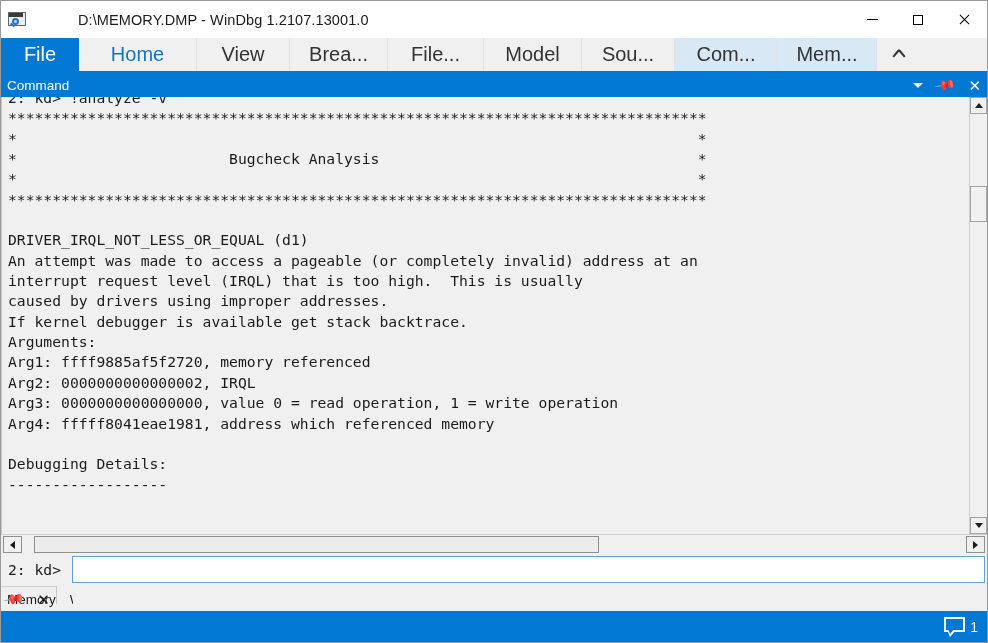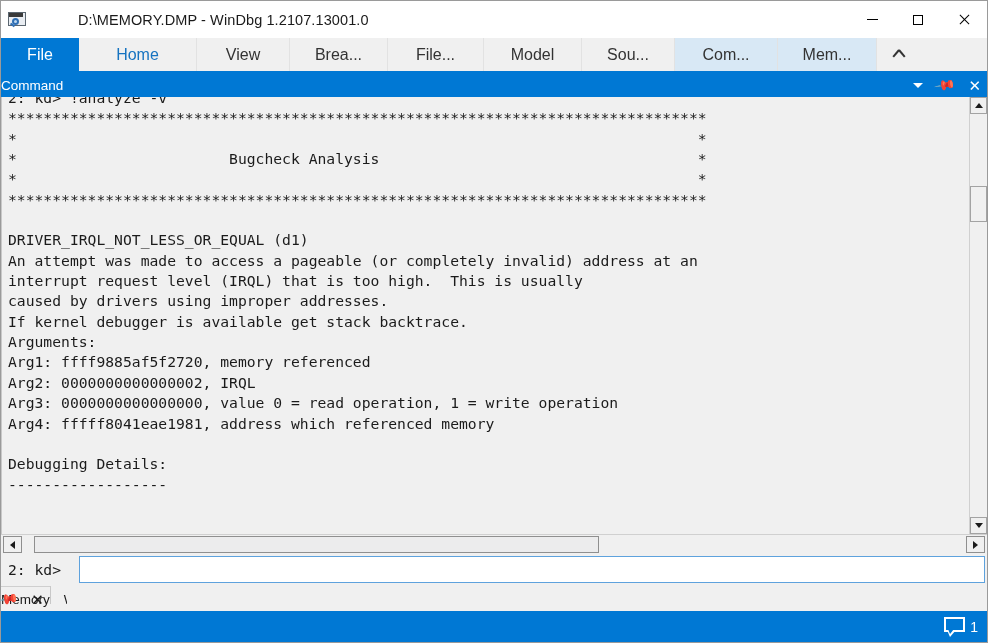--- a/index.html
+++ b/index.html
@@ -104,21 +104,21 @@
     background: #f0f0f0;
     border-bottom: 2px solid #0078d4;
     display: flex;
     align-items: stretch;
     position: relative;
   }
   .tab {
     display: flex;
     align-items: center;
     justify-content: center;
-    font-size: 16px;
+    font-size: 20px;
     color: #333333;
     padding: 0 20px;
     box-sizing: border-box;
     white-space: nowrap;
     background: #f0f0f0;
     border-right: 1px solid #e2e2e2;
     text-align: center;
   }
   .tab.file {
     background: #0078d4;
@@ -154,20 +154,21 @@
     display: flex;
     flex-direction: column;
     flex: 1 1 auto;
     min-height: 0;
   }
   .panel-head {
     height: 24px;
     min-height: 24px;
     display: flex;
     align-items: center;
+    padding-left: 6px;
     font-size: 13.5px;
     position: relative;
   }
   .panel-head.active {
     background: #0078d4;
     color: #ffffff;
   }
   .panel-head.inactive {
     background: #f0f0f0;
     color: #1b1b1b;
@@ -329,21 +330,21 @@
     min-height: 32px;
     display: flex;
     align-items: stretch;
     background: #f0f0f0;
     padding: 2px 2px 3px 2px;
     box-sizing: border-box;
   }
   .prompt-label {
     display: flex;
     align-items: center;
-    padding: 0 18px 0 5px;
+    padding: 0 11px 0 5px;
     font-family: "DejaVu Sans Mono", monospace;
     font-size: 14.7px;
     color: #1b1b1b;
     background: #f0f0f0;
     white-space: pre;
   }
   .prompt-input {
     flex: 1 1 auto;
     background: #ffffff;
     border: 1px solid #5ea2dd;

